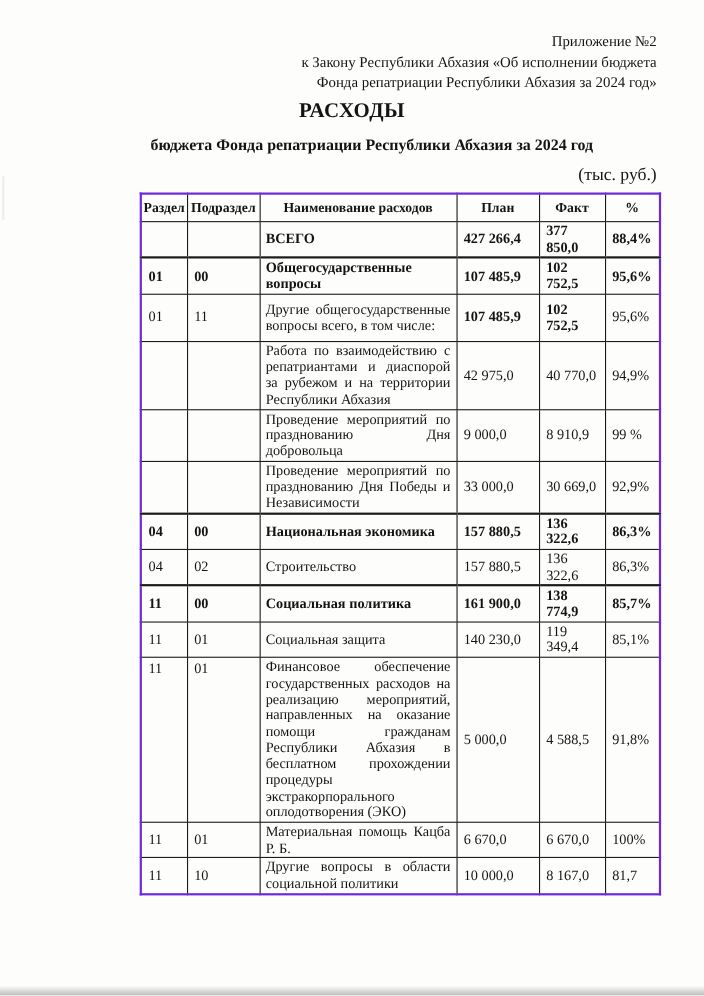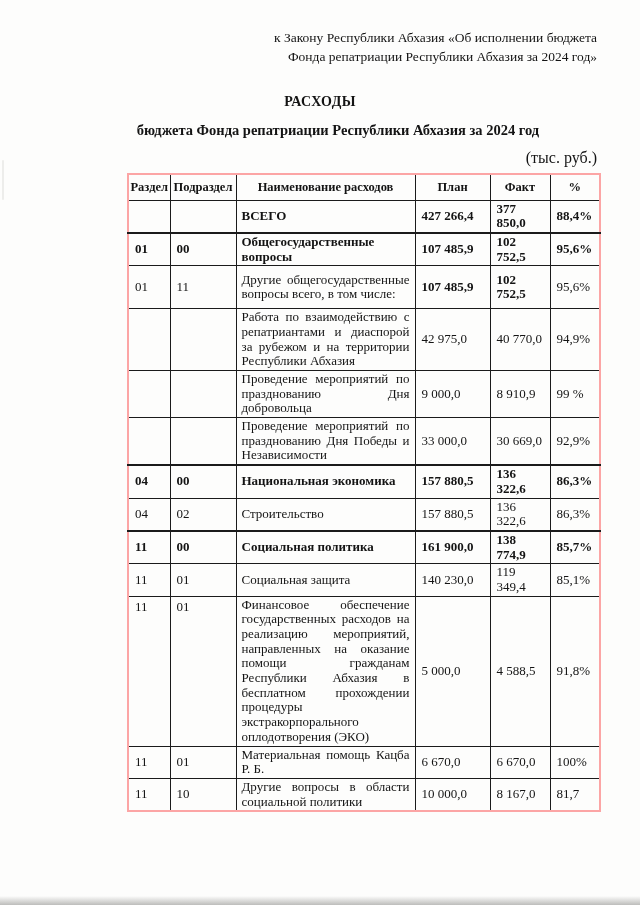--- a/index.html
+++ b/index.html
@@ -16,24 +16,24 @@
     overflow: hidden;
   }
   .appendix {
     padding-top: 29px;
     padding-right: 43px;
     text-align: right;
     font-size: 13.5px;
     line-height: 18.5px;
   }
   .doc-title {
-    margin-top: 28px;
+    margin-top: 5px;
     text-align: center;
     font-weight: bold;
-    font-size: 14px;
+    font-size: 19px;
     letter-spacing: 0.4px;
   }
   .doc-subtitle {
     margin-top: 12px;
     text-align: center;
     font-weight: bold;
     font-size: 14.5px;
     padding-left: 36px;
   }
   .units {
@@ -42,21 +42,21 @@
     text-align: right;
     font-size: 16px;
   }
   table.expenses {
     margin: 6px 0 0 127px;
     width: 472px;
     border-collapse: collapse;
     table-layout: fixed;
     font-size: 13px;
     line-height: 1.13;
-    border: 2px solid #fca5a5;
+    border: 2px solid #6d28d9;
   }
   .expenses th, .expenses td {
     border: 1px solid #1b1b1b;
     overflow: hidden;
   }
   .expenses th {
     font-size: 12.5px;
     font-weight: bold;
     text-align: center;
     vertical-align: middle;
@@ -92,20 +92,21 @@
     background: rgba(120,120,118,0.12);
     border-radius: 2px;
   }
 </style>
 </head>
 <body>
 
 <div class="page">
 
   <div class="appendix">
+    <div>Приложение №2</div>
     <div>к Закону Республики Абхазия «Об исполнении бюджета</div>
     <div>Фонда репатриации Республики Абхазия за 2024 год»</div>
   </div>
 
   <div class="doc-title">РАСХОДЫ</div>
 
   <div class="doc-subtitle">бюджета Фонда репатриации Республики Абхазия за 2024 год</div>
 
   <div class="units">(тыс. руб.)</div>
 

